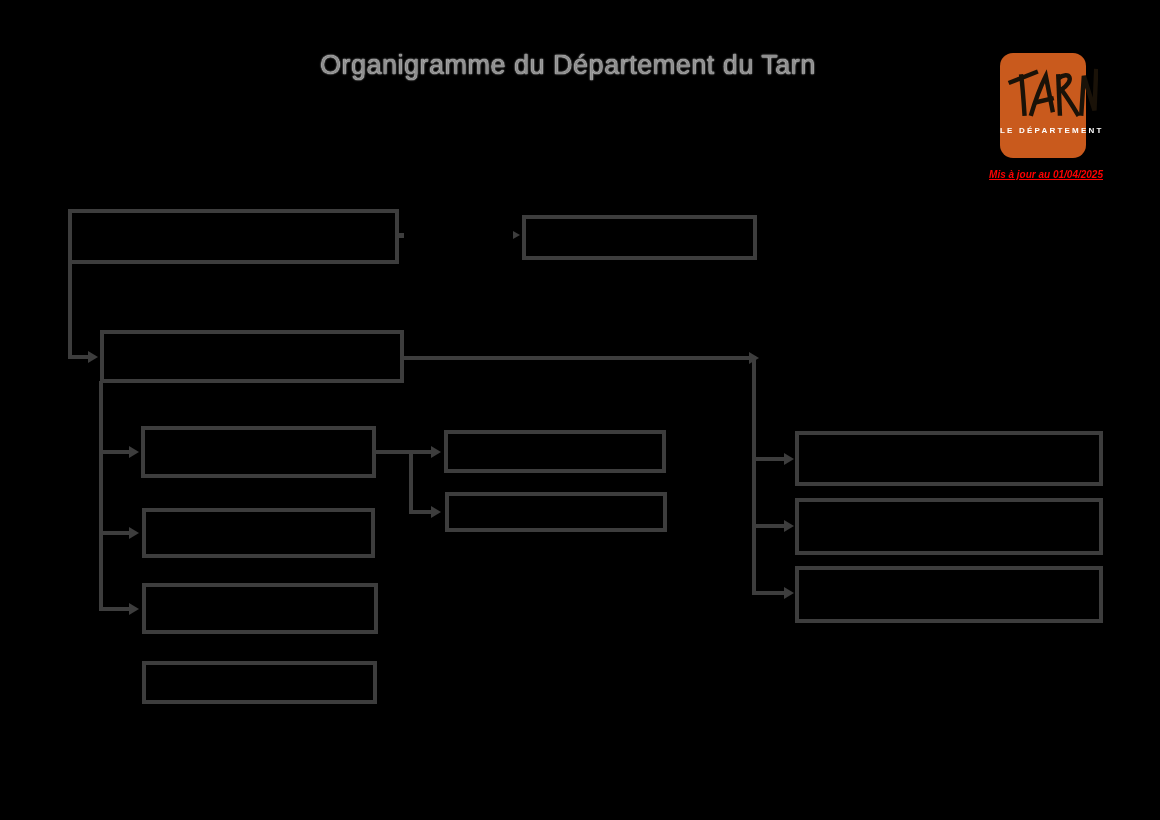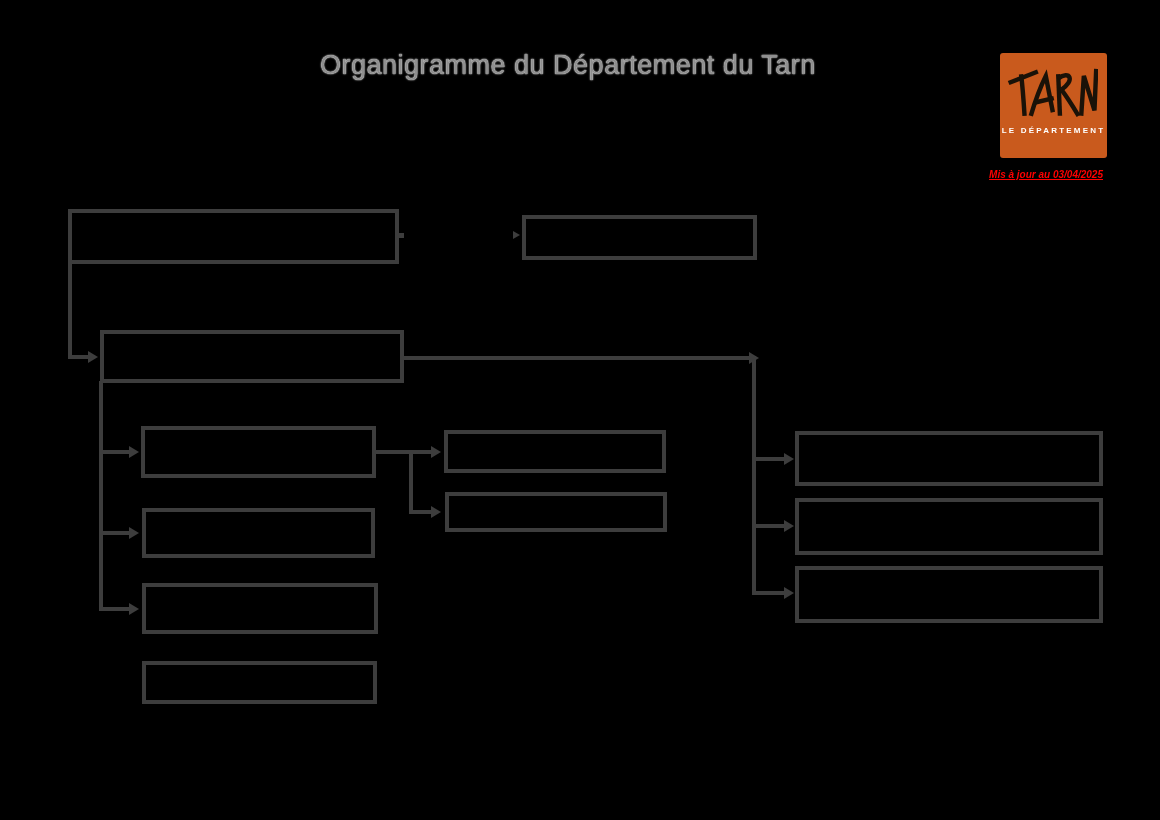--- a/index.html
+++ b/index.html
@@ -15,22 +15,22 @@
   .canvas{
     position:relative;width:1160px;height:820px;background:var(--bg);overflow:hidden;
   }
   .title{
     position:absolute;left:320px;top:50px;width:550px;text-align:left;
     font-size:27px;font-weight:400;color:var(--title-gray);letter-spacing:.5px;
     text-shadow:0 0 1px rgba(255,255,255,.95),0 0 2px rgba(255,255,255,.75);
     white-space:nowrap;
   }
   .logo{
-    position:absolute;left:1000px;top:53px;width:107px;height:105px;
-    background:var(--orange);border-radius:3px;
+    position:absolute;left:1000px;top:53px;width:86px;height:105px;
+    background:var(--orange);border-radius:13px;
   }
   .logo svg{position:absolute;left:6px;top:9px;}
   .logo-sub{
     position:absolute;left:0;right:0;top:73px;text-align:center;
     color:#fff;font-size:8px;font-weight:700;letter-spacing:2.2px;white-space:nowrap;
   }
   .note{
     position:absolute;left:930px;top:169px;width:173px;text-align:right;
     color:var(--note-red);font-size:10px;font-weight:700;font-style:italic;
     text-decoration:underline;white-space:nowrap;
@@ -64,21 +64,21 @@
       <path d="M28 60 C33 43 39 27 45 15 L53 56"></path>
       <path d="M33 45 L54 40"></path>
       <path d="M59 13 L61 60"></path>
       <path d="M59 18 C72 8 79 20 62 31"></path>
       <path d="M63 31 C70 40 76 50 82 60"></path>
       <path d="M85 60 L88 15 L100 54 L102 7"></path>
     </svg>
     <div class="logo-sub">LE DÉPARTEMENT</div>
   </div>
 
-  <div class="note">Mis à jour au 03/04/2025</div>
+  <div class="note">Mis à jour au 01/04/2025</div>
 
   <div class="box" style="left:68px;top:209px;width:331px;height:55px"></div>
   <div class="box" style="left:522px;top:215px;width:235px;height:45px"></div>
   <div class="box" style="left:100px;top:330px;width:304px;height:53px"></div>
   <div class="box" style="left:141px;top:426px;width:235px;height:52px"></div>
   <div class="box" style="left:444px;top:430px;width:222px;height:43px"></div>
   <div class="box" style="left:445px;top:492px;width:222px;height:40px"></div>
   <div class="box" style="left:142px;top:508px;width:233px;height:50px"></div>
   <div class="box" style="left:142px;top:583px;width:236px;height:51px"></div>
   <div class="box" style="left:142px;top:661px;width:235px;height:43px"></div>

